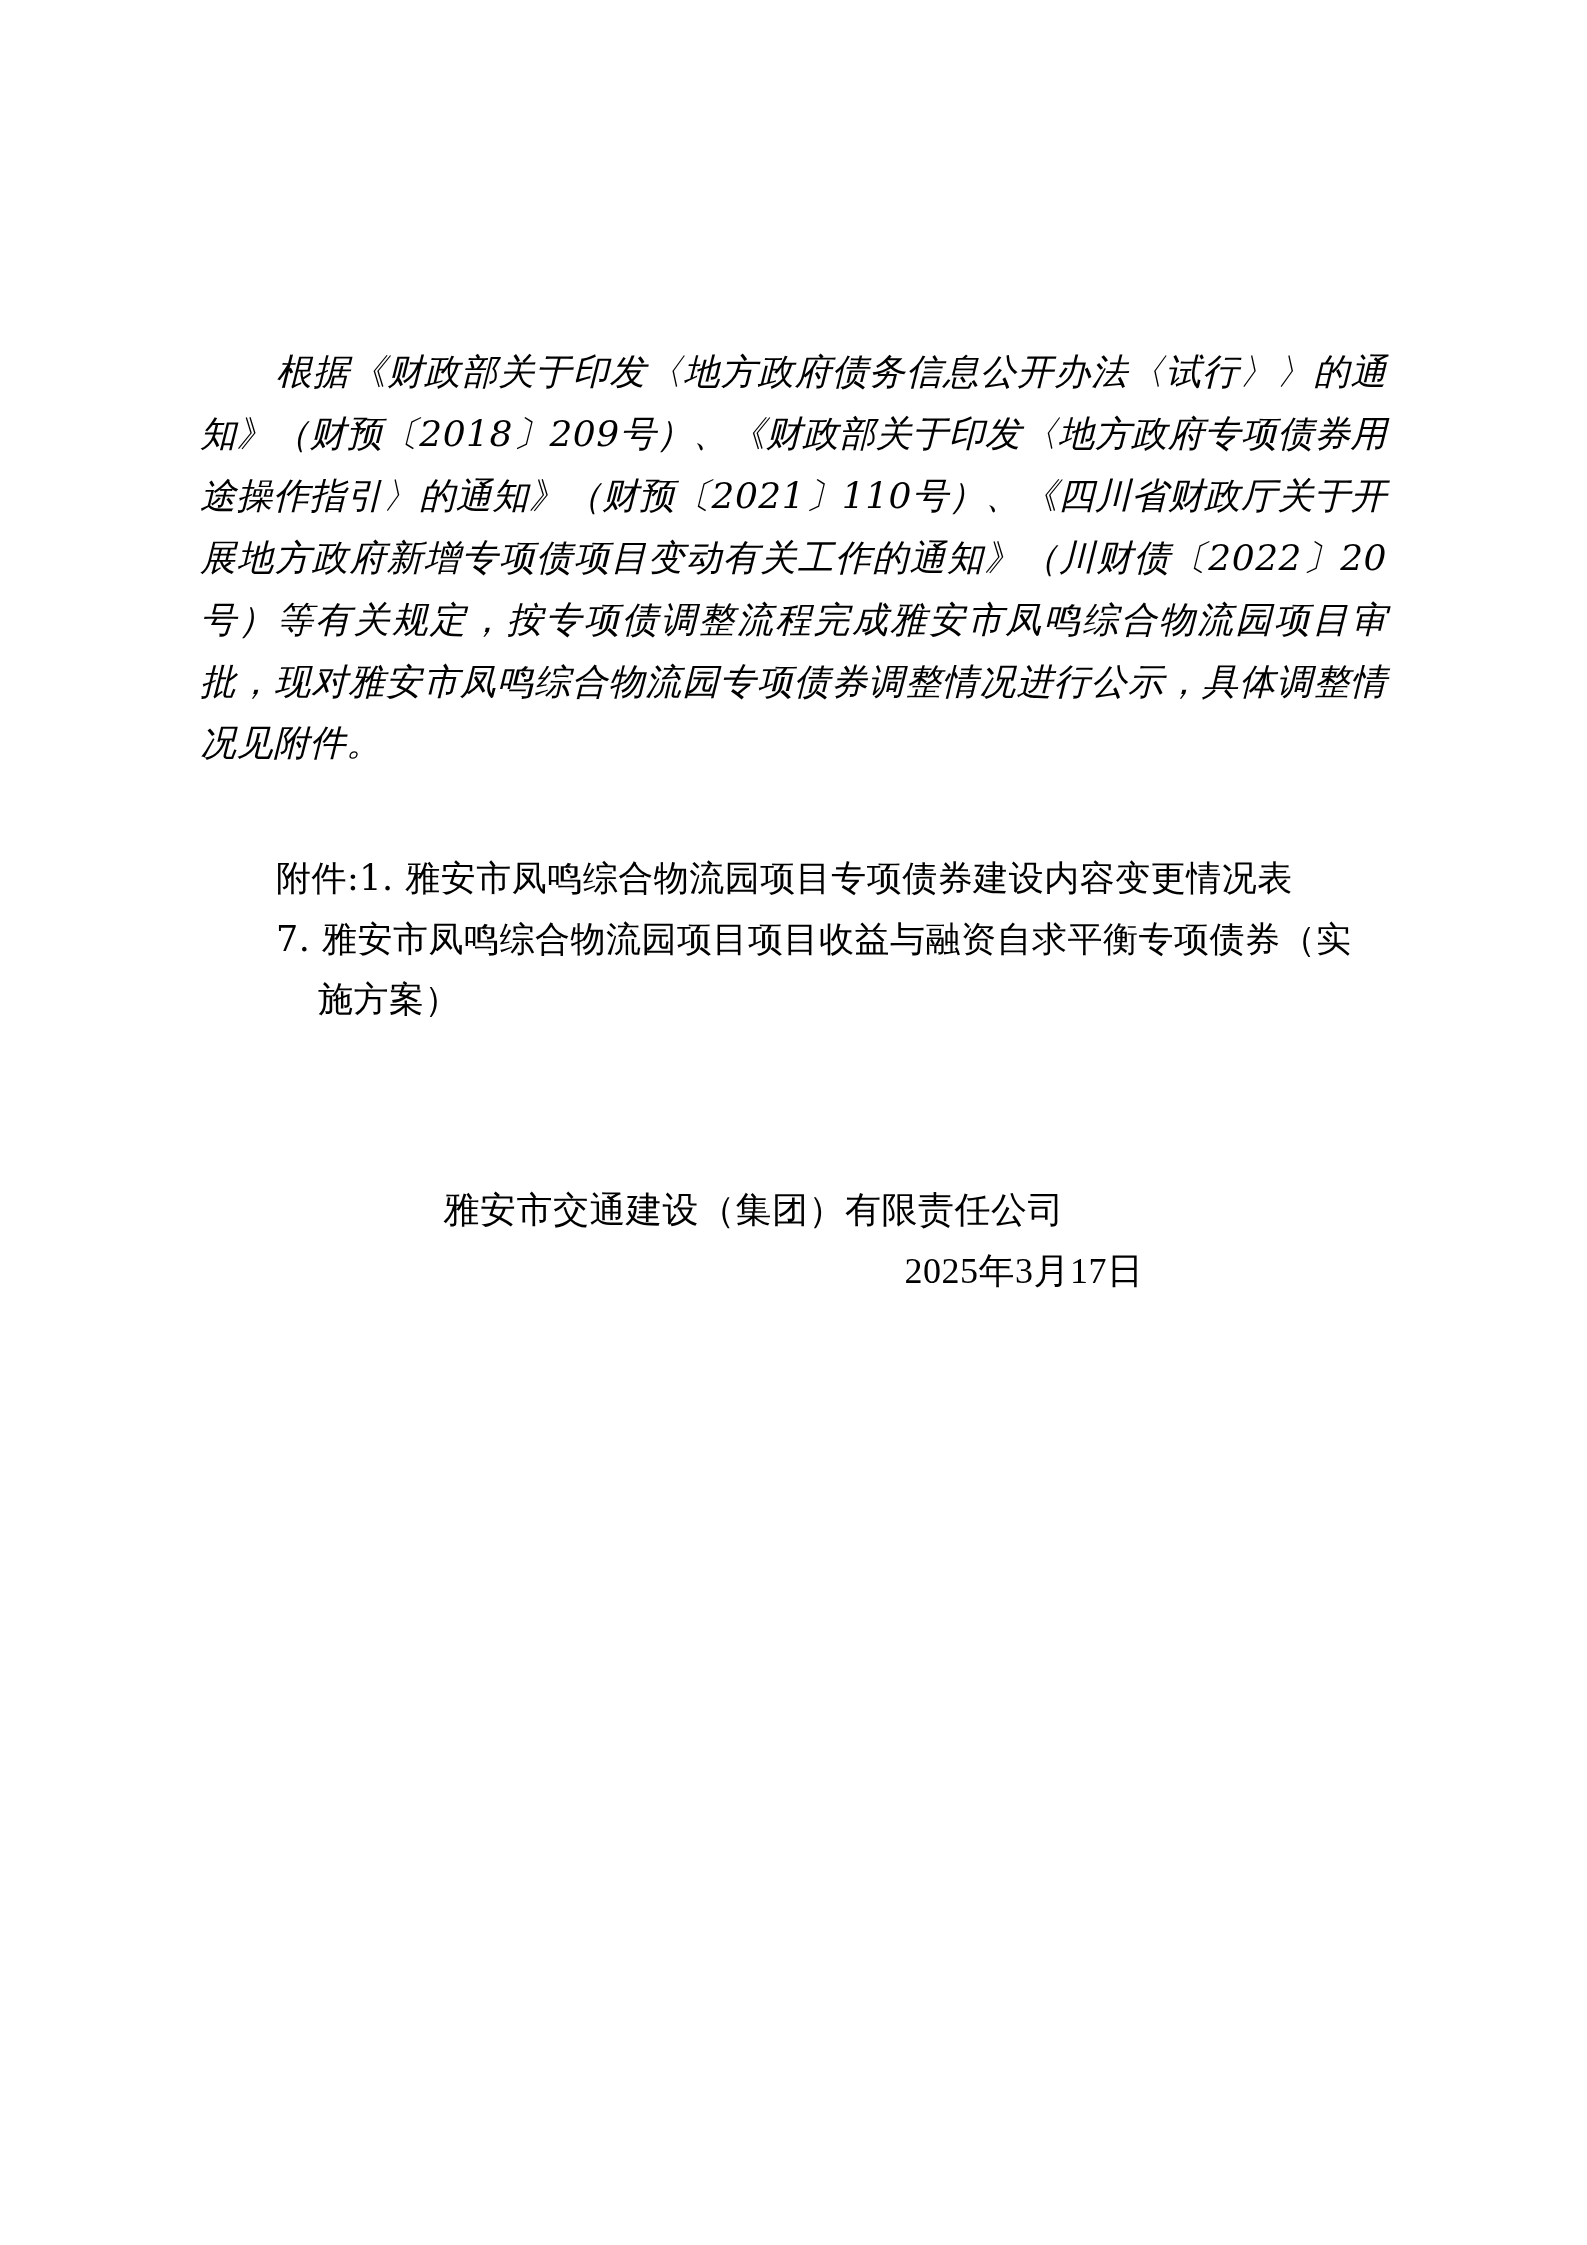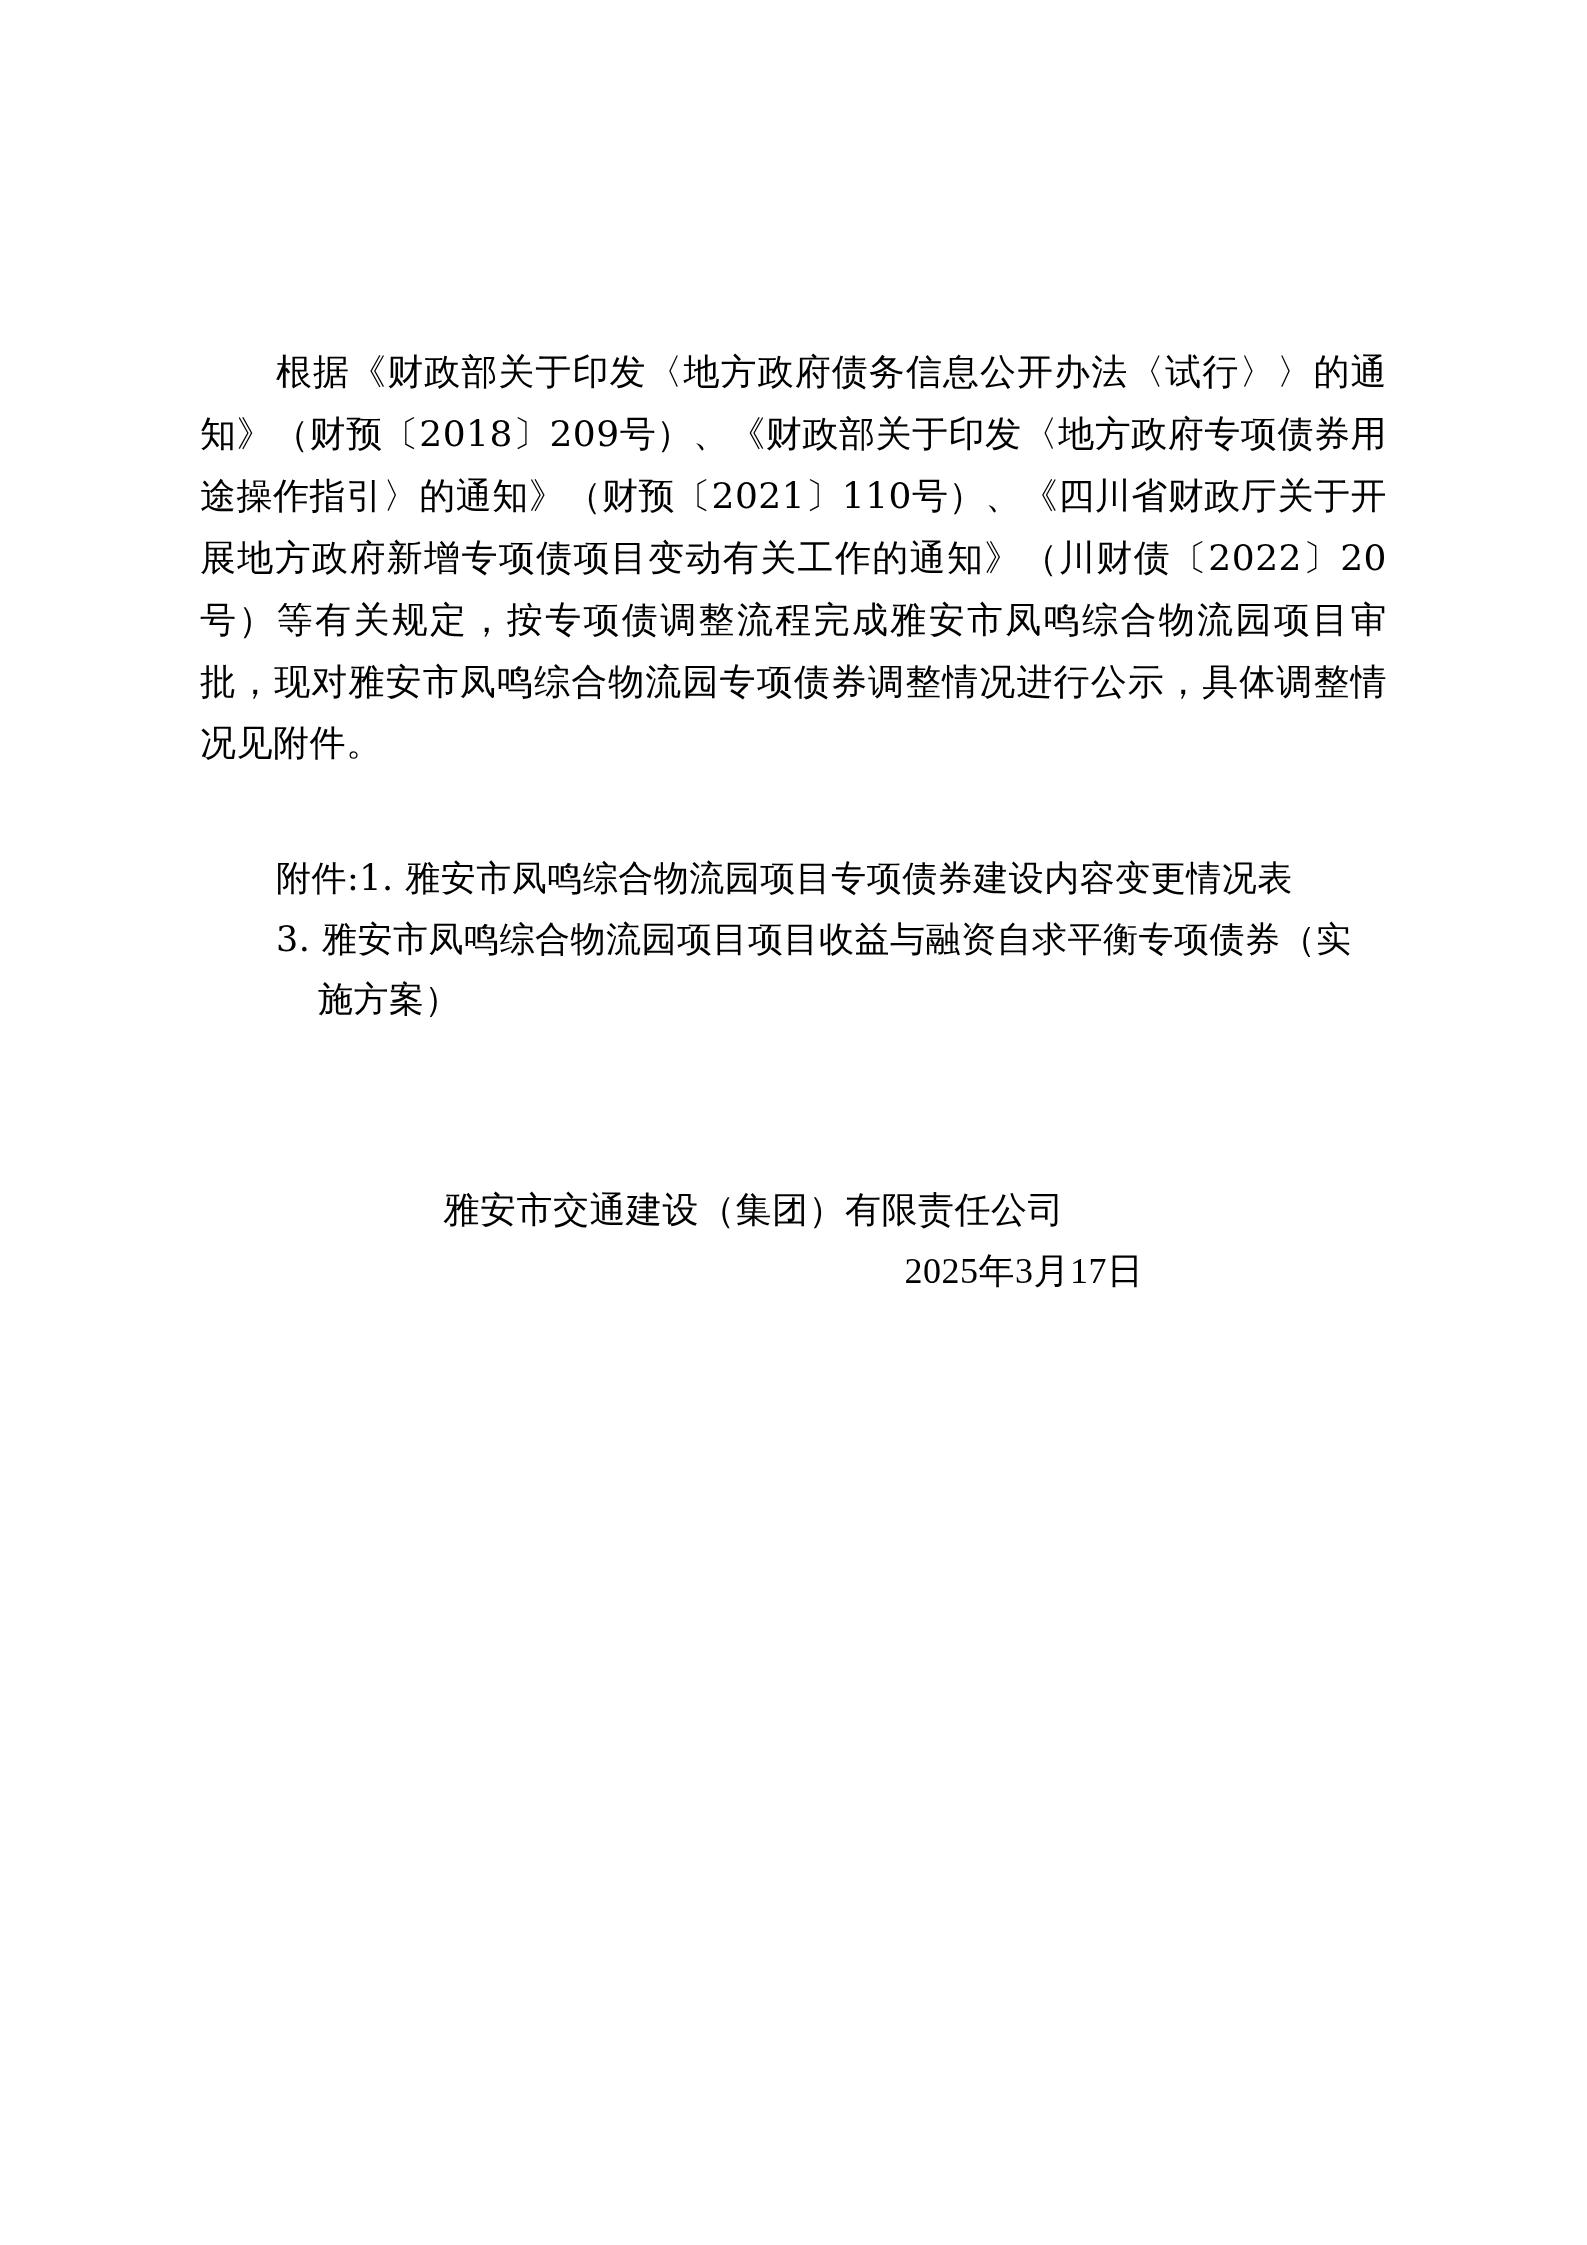--- a/index.html
+++ b/index.html
@@ -26,20 +26,21 @@
     font-family: "DejaVu Serif", "Liberation Serif", serif;
     font-weight: bold;
     font-size: 47px;
     line-height: 1.42;
     text-align: center;
     letter-spacing: 0px;
     margin: 0 30px 0 30px;
   }
   .body-block {
     margin-top: 86px;
+    font-style: italic;
   }
   p.para {
     font-size: 36px;
     line-height: 1.72;
     margin: 0;
     text-align: justify;
     text-justify: inter-ideograph;
     letter-spacing: 0.5px;
   }
   p.indent {
@@ -106,21 +107,21 @@
     <p class="para indent">根据《财政部关于印发〈地方政府债务信息公开办法〈试行〉〉的通知》（财预〔2018〕209号）、《财政部关于印发〈地方政府专项债券用途操作指引〉的通知》（财预〔2021〕110号）、《四川省财政厅关于开展地方政府新增专项债项目变动有关工作的通知》（川财债〔2022〕20号）等有关规定，按专项债调整流程完成雅安市凤鸣综合物流园项目审批，现对雅安市凤鸣综合物流园专项债券调整情况进行公示，具体调整情况见附件。</p>
   </div>
 
   <div class="attach-block">
     <div class="attach-row">
       <span class="attach-label">附件:</span>
       <span class="attach-items">
         <div class="attach-item hang">1. 雅安市凤鸣综合物流园项目专项债券建设内容变更情况表</div>
       </span>
     </div>
-    <div class="attach-second">3. 雅安市凤鸣综合物流园项目项目收益与融资自求平衡专项债券（实施方案）</div>
+    <div class="attach-second">7. 雅安市凤鸣综合物流园项目项目收益与融资自求平衡专项债券（实施方案）</div>
   </div>
 
   <div class="signature">
     <span class="sig-line">雅安市交通建设（集团）有限责任公司</span>
     <span class="sig-date">2025年3月17日</span>
   </div>
 
 </div>
 
 </body></html>

